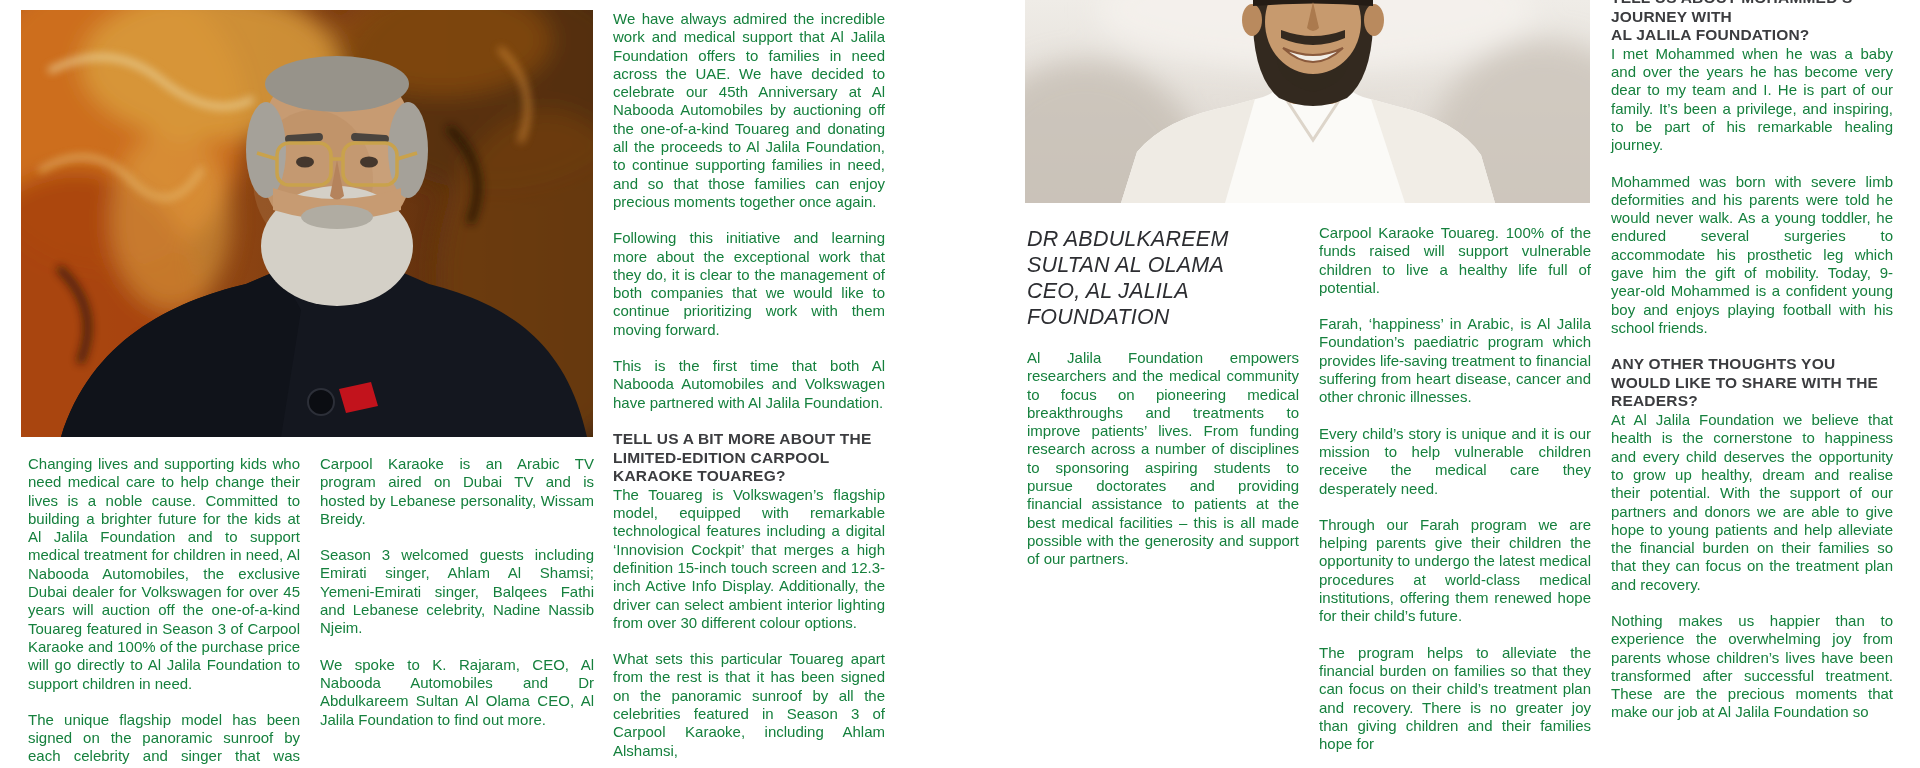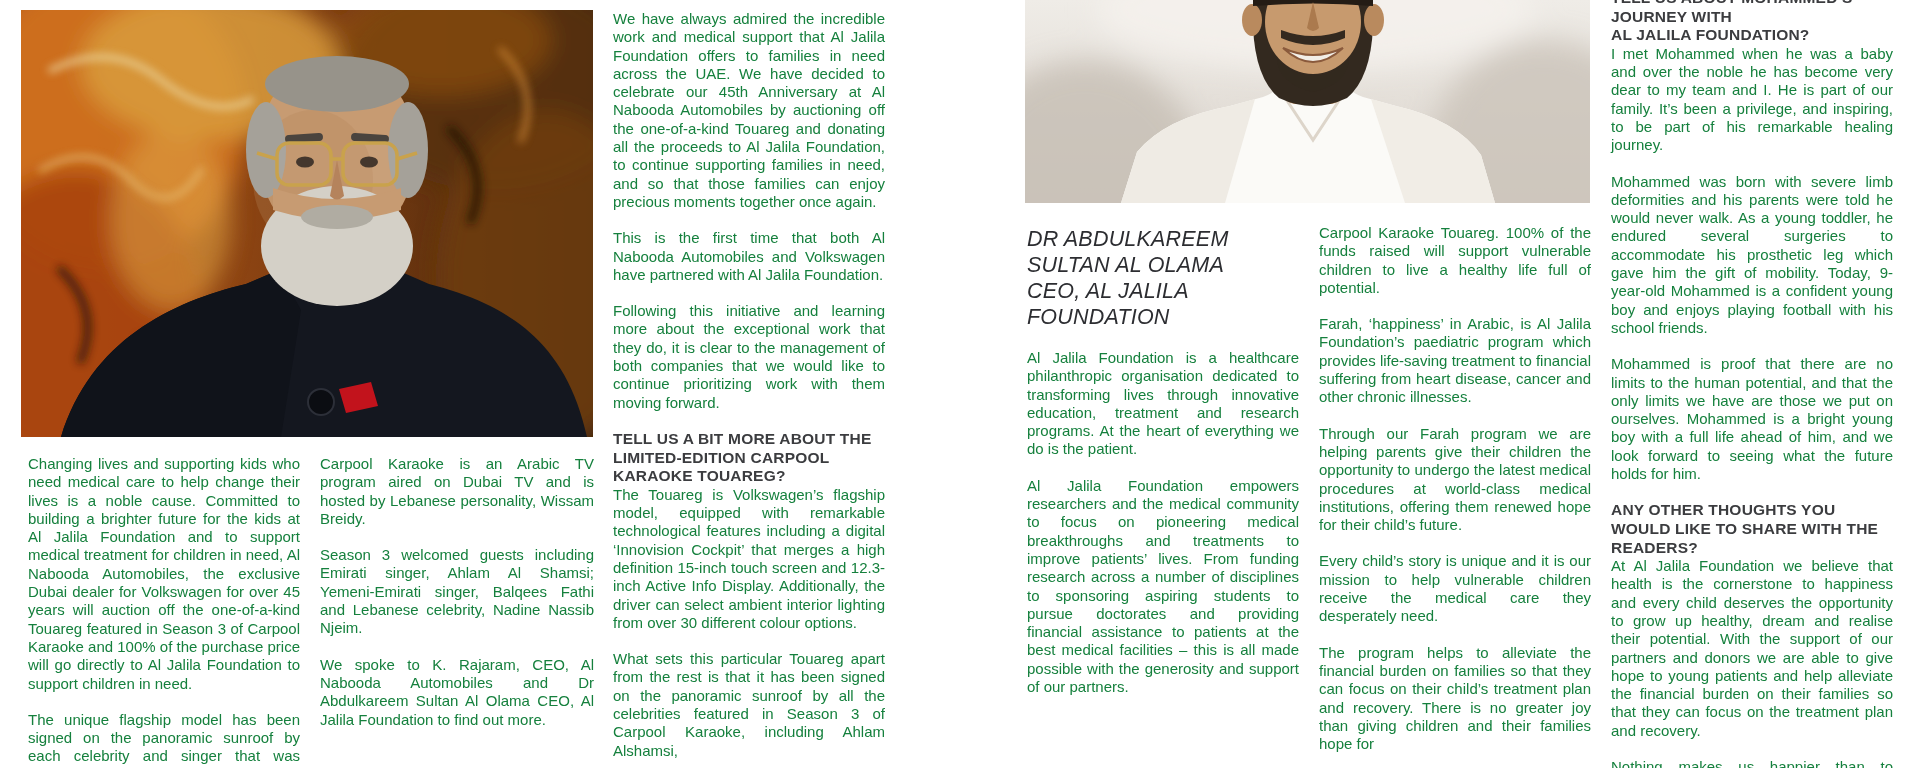--- a/index.html
+++ b/index.html
@@ -129,54 +129,52 @@
 
   <div class="col" id="col2" style="left:320px;top:455px;width:274px;">
     <p class="body">Carpool Karaoke is an Arabic TV program aired on Dubai TV and is hosted by Lebanese personality, Wissam Breidy.</p>
     <p class="body">Season 3 welcomed guests including Emirati singer, Ahlam Al Shamsi; Yemeni-Emirati singer, Balqees Fathi and Lebanese celebrity, Nadine Nassib Njeim.</p>
     <p class="body">We spoke to K. Rajaram, CEO, Al Nabooda Automobiles and Dr Abdulkareem Sultan Al Olama CEO, Al Jalila Foundation to find out more.</p>
 
   </div>
 
   <div class="col" id="col3" style="left:613px;top:10px;width:272px;">
     <p class="body">We have always admired the incredible work and medical support that Al Jalila Foundation offers to families in need across the UAE. We have decided to celebrate our 45th Anniversary at Al Nabooda Automobiles by auctioning off the one-of-a-kind Touareg and donating all the proceeds to Al Jalila Foundation, to continue supporting families in need, and so that those families can enjoy precious moments together once again.</p>
+    <p class="body">Following this initiative and learning more about the exceptional work that they do, it is clear to the management of both companies that we would like to continue prioritizing work with them moving forward.</p>
     <p class="body">This is the first time that both Al Nabooda Automobiles and Volkswagen have partnered with Al Jalila Foundation.</p>
-    <p class="body">Following this initiative and learning more about the exceptional work that they do, it is clear to the management of both companies that we would like to continue prioritizing work with them moving forward.</p>
     <h3 class="q">TELL US A BIT MORE ABOUT THE LIMITED-EDITION CARPOOL KARAOKE TOUAREG?</h3>
     <p class="body">The Touareg is Volkswagen’s flagship model, equipped with remarkable technological features including a digital ‘Innovision Cockpit’ that merges a high definition 15-inch touch screen and 12.3-inch Active Info Display.  Additionally, the driver can select ambient interior lighting from over 30 different colour options.</p>
     <p class="body">What sets this particular Touareg apart from the rest is that it has been signed on the panoramic sunroof by all the celebrities featured in Season 3 of Carpool Karaoke, including Ahlam Alshamsi,</p>
   </div>
 
   <div class="col" style="left:1027px;top:226px;width:290px;">
     <h2 class="name-heading">DR ABDULKAREEM
 SULTAN AL OLAMA
 CEO, AL JALILA
 FOUNDATION</h2>
   </div>
 
   <div class="col" id="col4" style="left:1027px;top:349px;width:272px;">
-    <p class="body">Al Jalila Foundation is a healthcare philanthropic organisation dedicated to transforming lives through innovative education, treatment and research programs. At the heart of everything we do is the patient.</p>
     <p class="body">Al Jalila Foundation empowers researchers and the medical community to focus on pioneering medical breakthroughs and treatments to improve patients’ lives. From funding research across a number of disciplines to sponsoring aspiring students to pursue doctorates and providing financial assistance to patients at the best medical facilities – this is all made possible with the generosity and support of our partners.</p>
 
   </div>
 
   <div class="col" id="col5" style="left:1319px;top:224px;width:272px;">
     <p class="body">Carpool Karaoke Touareg. 100% of the funds raised will support vulnerable children to live a healthy life full of potential.</p>
     <p class="body">Farah, ‘happiness’ in Arabic, is Al Jalila Foundation’s paediatric program which provides life-saving treatment to financial suffering from heart disease, cancer and other chronic illnesses.</p>
+    <p class="body">Every child’s story is unique and it is our mission to help vulnerable children receive the medical care they desperately need.</p>
     <p class="body">Through our Farah  program we are helping parents give their children the opportunity to undergo the latest medical procedures at world-class medical institutions, offering them renewed hope for their child’s future.</p>
-    <p class="body">Every child’s story is unique and it is our mission to help vulnerable children receive the medical care they desperately need.</p>
     <p class="body">The program helps to alleviate the financial burden on families so that they can focus on their child’s treatment plan and recovery. There is no greater joy than giving children and their families hope for</p>
   </div>
 
   <div class="col" id="col6" style="left:1611px;top:0;width:282px;">
     <h3 class="q first clip-head">
       <span>TELL US ABOUT MOHAMMED’S JOURNEY WITH</span>
       <span>AL JALILA FOUNDATION?</span>
     </h3>
-    <p class="body">I met Mohammed when he was a baby and over the noble he has become very dear to my team and I. He is part of our family. It’s been a privilege, and inspiring, to be part of his remarkable healing journey.</p>
+    <p class="body">I met Mohammed when he was a baby and over the years he has become very dear to my team and I. He is part of our family. It’s been a privilege, and inspiring, to be part of his remarkable healing journey.</p>
     <p class="body">Mohammed was born with severe limb deformities and his parents were told he would never walk. As a young toddler, he endured several surgeries to accommodate his prosthetic leg which gave him the gift of mobility. Today, 9-year-old Mohammed is a confident young boy and enjoys playing football with his school friends.</p>
-    <p class="body">Mohammed is proof that there are no limits to the human potential, and that the only limits we have are those we put on ourselves. Mohammed is a bright young boy with a full life ahead of him, and we look forward to seeing what the future holds for him.</p>
     <h3 class="q">ANY OTHER THOUGHTS YOU WOULD LIKE TO SHARE WITH THE READERS?</h3>
     <p class="body">At Al Jalila Foundation we believe that health is the cornerstone to happiness and every child deserves the opportunity to grow up healthy, dream and realise their potential. With the support of our partners and donors we are able to give hope to young patients and help alleviate the financial burden on their families so that they can focus on the treatment plan and recovery.</p>
     <p class="body">Nothing makes us happier than to experience the overwhelming joy from parents whose children’s lives have been transformed after successful treatment. These are the precious moments that make our job at Al Jalila Foundation so</p>
   </div>
 
 </div>
 
 </body></html>

